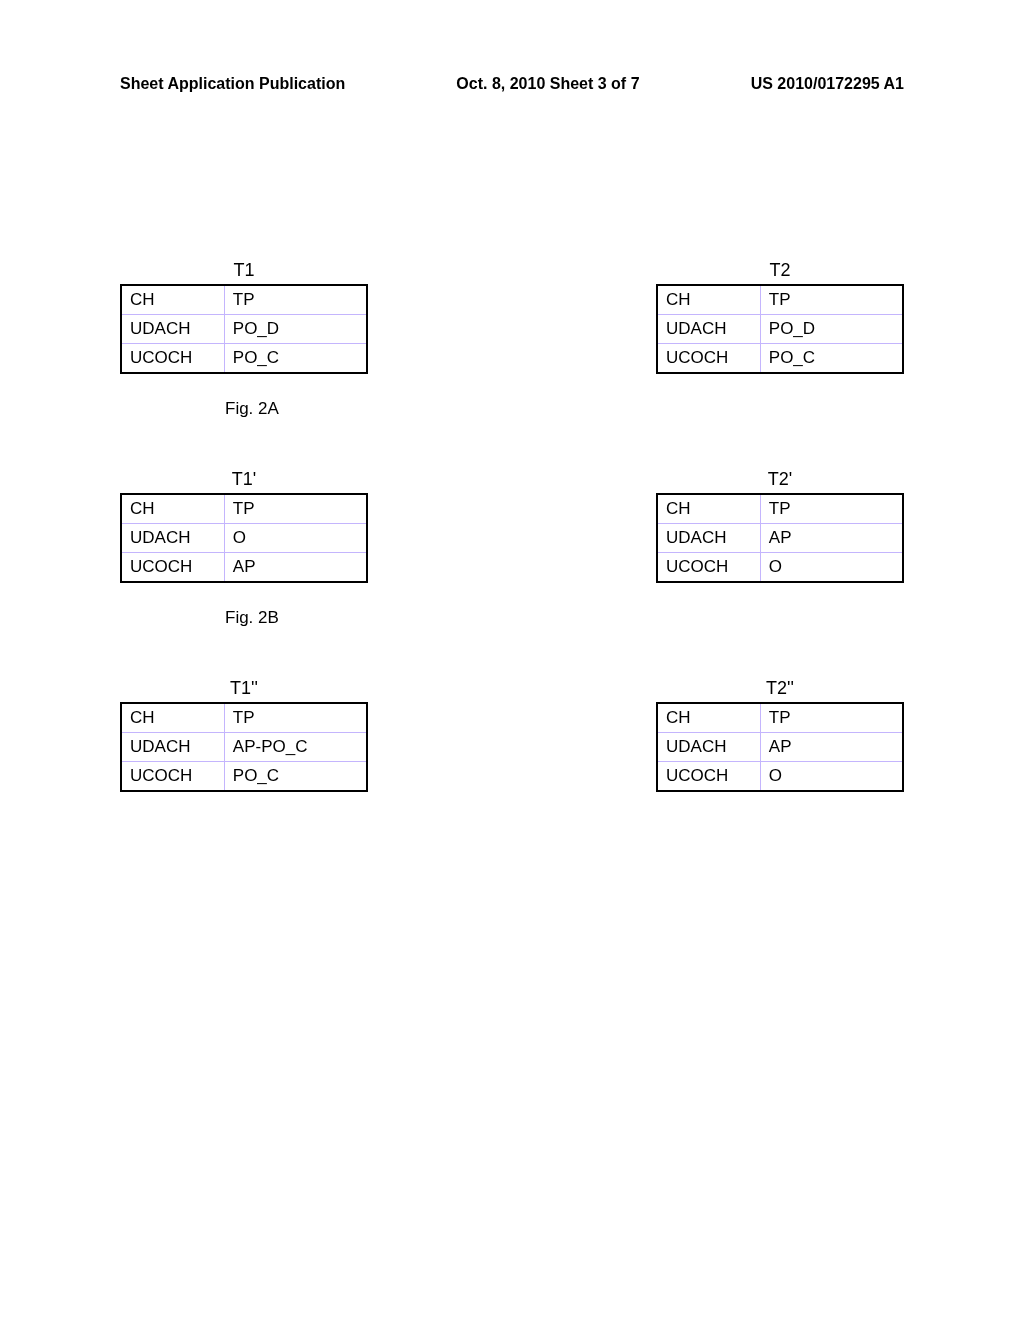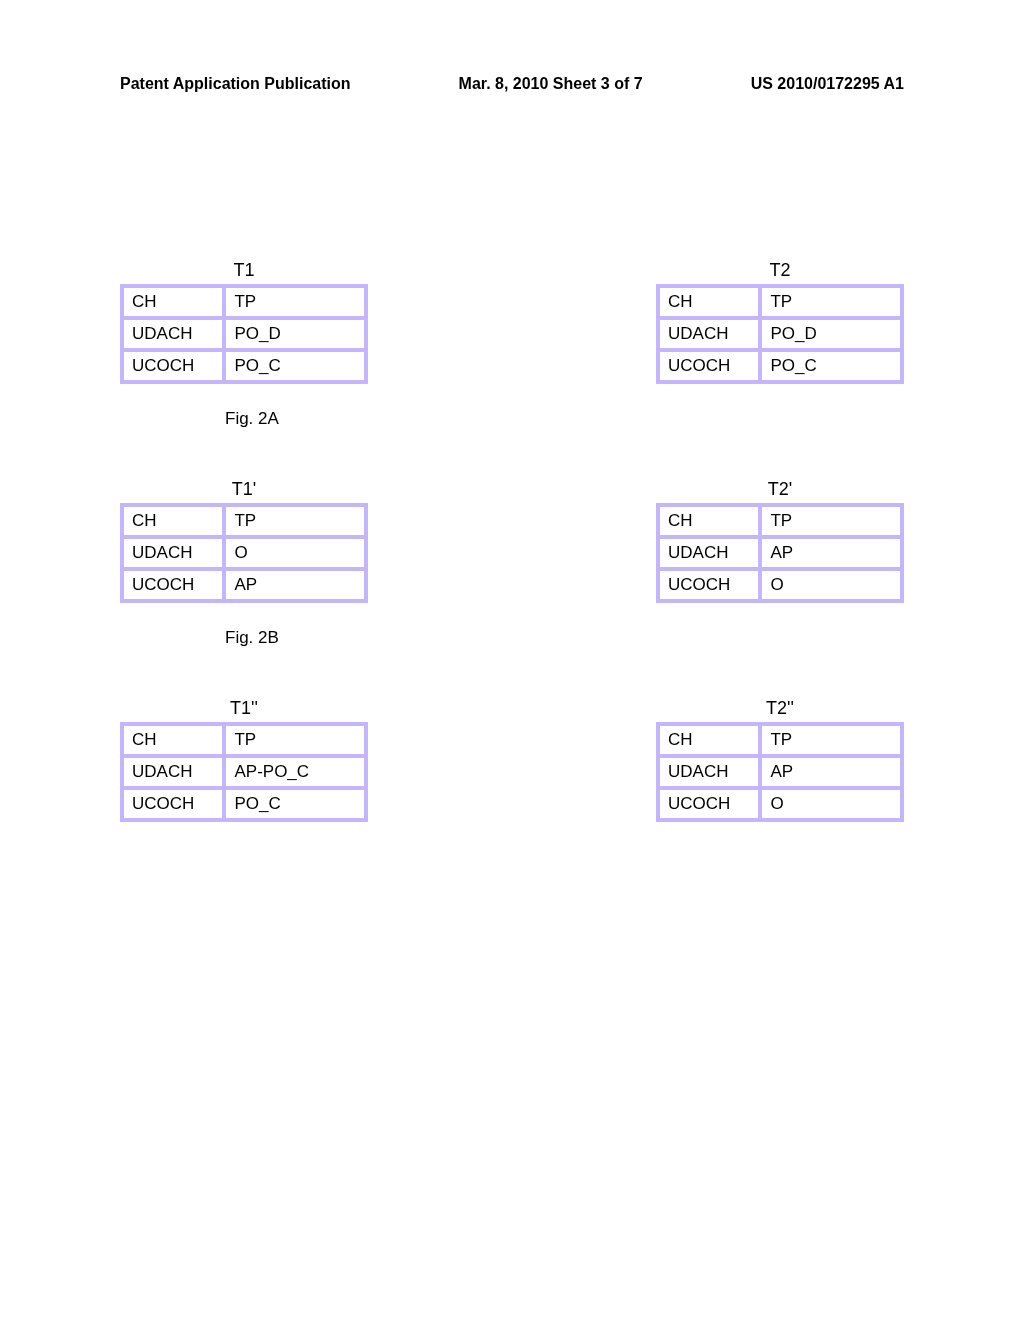--- a/index.html
+++ b/index.html
@@ -53,43 +53,43 @@
       font-size: 18px;
       font-weight: normal;
       margin-bottom: 3px;
     }
     table {
       border-collapse: collapse;
       width: 100%;
       border: 2px solid #000;
     }
     td {
-      border: 4px solid #c4b5fd;
+      border: 1px solid #c4b5fd;
       padding: 4px 8px;
       font-size: 17px;
       height: 28px;
     }
     td:first-child {
       width: 42%;
     }
     td:last-child {
       width: 58%;
     }
     .fig-label {
       font-size: 17px;
       margin-left: 105px;
       margin-bottom: 50px;
     }
   </style>
 </head>
 <body>
 
 <div class="header">
-  <span class="header-left">Patent Application Publication</span>
-  <span class="header-center">Mar. 8, 2010  Sheet 3 of 7</span>
+  <span class="header-left">Sheet Application Publication</span>
+  <span class="header-center">Oct. 8, 2010  Sheet 3 of 7</span>
   <span class="header-right">US 2010/0172295 A1</span>
 </div>
 
 <div class="content">
 
   <div class="table-pair">
     <div class="table-block">
       <div class="table-title">T1</div>
       <table>
         <tbody>

